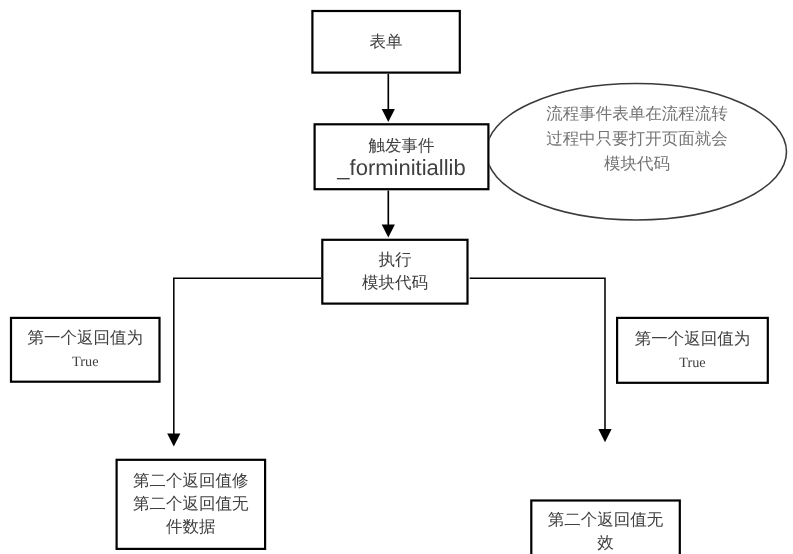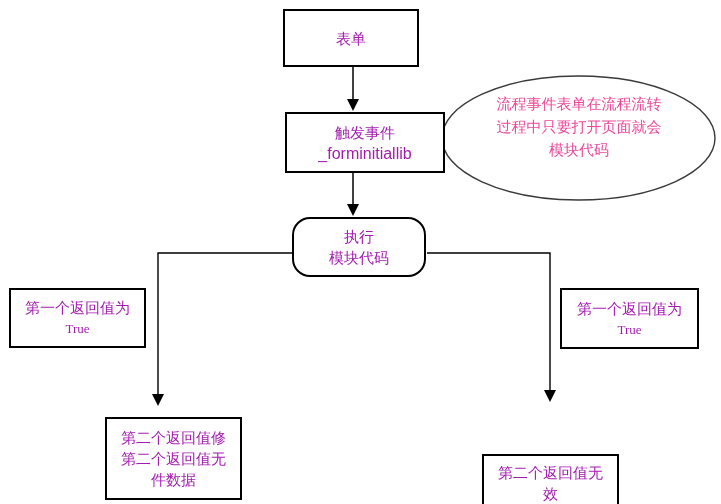--- a/index.html
+++ b/index.html
@@ -25,43 +25,43 @@
   .box {
     position: absolute;
     box-sizing: border-box;
     border: 2px solid #000000;
     background: #ffffff;
     display: flex;
     flex-direction: column;
     justify-content: center;
     align-items: center;
     text-align: center;
-    color: #a21caf;
+    color: #404040;
     font-size: 15px;
     line-height: 21px;
   }
   .box .line { width: 100%; }
-  .latin-sans { font-family: "Liberation Sans", sans-serif; font-size: 16px; }
+  .latin-sans { font-family: "Liberation Sans", sans-serif; font-size: 20px; }
   .latin-serif { font-family: "Liberation Serif", serif; font-size: 13px; }
 
   #box-form-opened  { left: 283px; top: 9px;   width: 136px; height: 58px; }
   #box-trigger      { left: 285px; top: 112px; width: 160px; height: 61px; }
-  #box-execute      { left: 292px; top: 217px; width: 134px; height: 60px; border-radius: 18px; }
+  #box-execute      { left: 292px; top: 217px; width: 134px; height: 60px; }
   #box-true         { left: 9px;   top: 288px; width: 137px; height: 60px; }
   #box-false        { left: 560px; top: 288px; width: 139px; height: 61px; }
   #box-modify       { left: 105px;  top: 417px; width: 137px; height: 83px; }
   #box-invalid      { left: 482px; top: 418px; width: 137px; height: 58px; margin-top: 36px; }
 
   .note-text {
     position: absolute;
     left: 445px;
     top: 92px;
     width: 268px;
     text-align: center;
-    color: #ec4899;
+    color: #737373;
     font-size: 15px;
     line-height: 23px;
   }
 </style>
 </head>
 <body>
 
 <div class="canvas">
 
   <svg class="connector-layer" viewBox="0 0 721 504" xmlns="http://www.w3.org/2000/svg">

